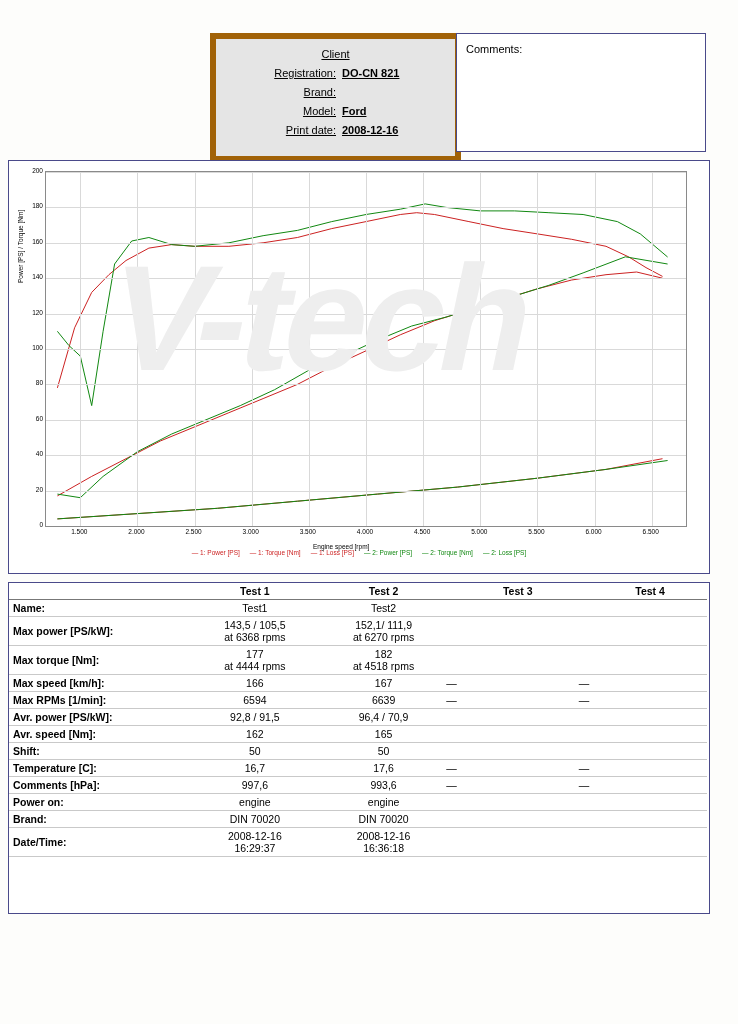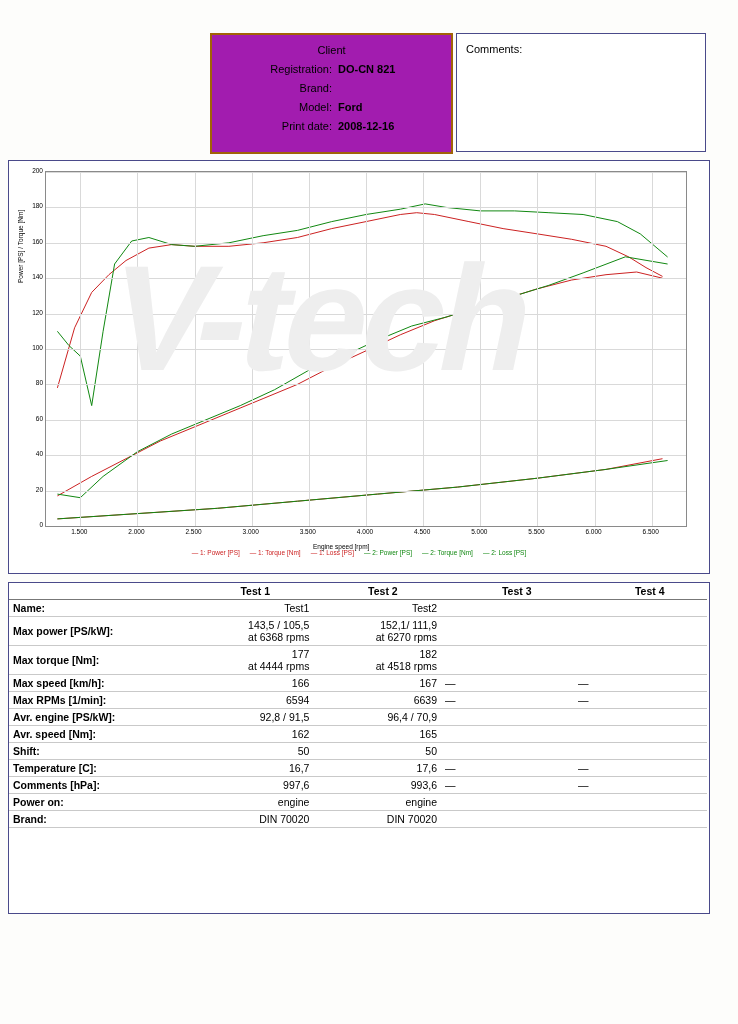--- a/index.html
+++ b/index.html
@@ -15,21 +15,21 @@
     position:absolute;left:0;top:0;width:738px;height:1024px;
     background:#fdfdfb;
   }
 
   
   .header{
     position:absolute;left:210px;top:33px;width:494px;height:117px;
   }
   .client-box{
     position:absolute;left:0;top:0;width:239px;height:117px;
-    border:2px solid #a16207;background:#a21caf;
+    border:6px solid #a16207;background:#e5e5e5;text-decoration:underline;
   }
   .comments-box{
     position:absolute;left:246px;top:0;width:248px;height:117px;
     border:1px solid #4a4a8a;background:#fff;
   }
   .client-title{
     text-align:center;font-size:11px;margin-top:9px;
   }
   .crow{
     display:flex;align-items:flex-start;margin-top:7px;font-size:11px;
@@ -98,21 +98,21 @@
   }
   table.results{
     border-collapse:collapse;width:698px;font-size:10.5px;
   }
   table.results td{
     padding:2px 4px;vertical-align:middle;
   }
   .rowline td{border-bottom:1px solid #c9c9c9;}
   .hdr td{font-weight:bold;text-align:center;border-bottom:1px solid #777;padding:4px 0 4px;}
   .lbl{width:196px;text-align:left;font-weight:bold;padding-right:8px;white-space:nowrap;}
-  .val{width:124px;text-align:right;}
+  .val{width:124px;text-align:center;}
   .dash{width:4px;text-align:center;color:#000;}
 </style>
 </head>
 <body>
 
 <div class="sheet">
 
   <div class="header">
 
     <div class="client-box">
@@ -249,21 +249,21 @@
             <td class="lbl">Max RPMs [1/min]:</td>
             <td class="val">6594</td>
             <td class="dash"></td>
             <td class="val">6639</td>
             <td class="dash">—</td>
             <td class="val"></td>
             <td class="dash">—</td>
             <td class="val"></td>
           </tr>
           <tr class="rowline">
-            <td class="lbl">Avr. engine [PS/kW]:</td>
+            <td class="lbl">Avr. power [PS/kW]:</td>
             <td class="val">92,8 / 91,5</td>
             <td class="dash"></td>
             <td class="val">96,4 / 70,9</td>
             <td class="dash"></td>
             <td class="val"></td>
             <td class="dash"></td>
             <td class="val"></td>
           </tr>
           <tr class="rowline">
             <td class="lbl">Avr. speed [Nm]:</td>
@@ -313,20 +313,30 @@
             <td class="dash"></td>
             <td class="val"></td>
             <td class="dash"></td>
             <td class="val"></td>
           </tr>
           <tr class="rowline">
             <td class="lbl">Brand:</td>
             <td class="val">DIN 70020</td>
             <td class="dash"></td>
             <td class="val">DIN 70020</td>
+            <td class="dash"></td>
+            <td class="val"></td>
+            <td class="dash"></td>
+            <td class="val"></td>
+          </tr>
+          <tr class="rowline">
+            <td class="lbl">Date/Time:</td>
+            <td class="val">2008-12-16<br>16:29:37</td>
+            <td class="dash"></td>
+            <td class="val">2008-12-16<br>16:36:18</td>
             <td class="dash"></td>
             <td class="val"></td>
             <td class="dash"></td>
             <td class="val"></td>
           </tr>
         </tbody>
     </table>
   </div>
 
 </div>

